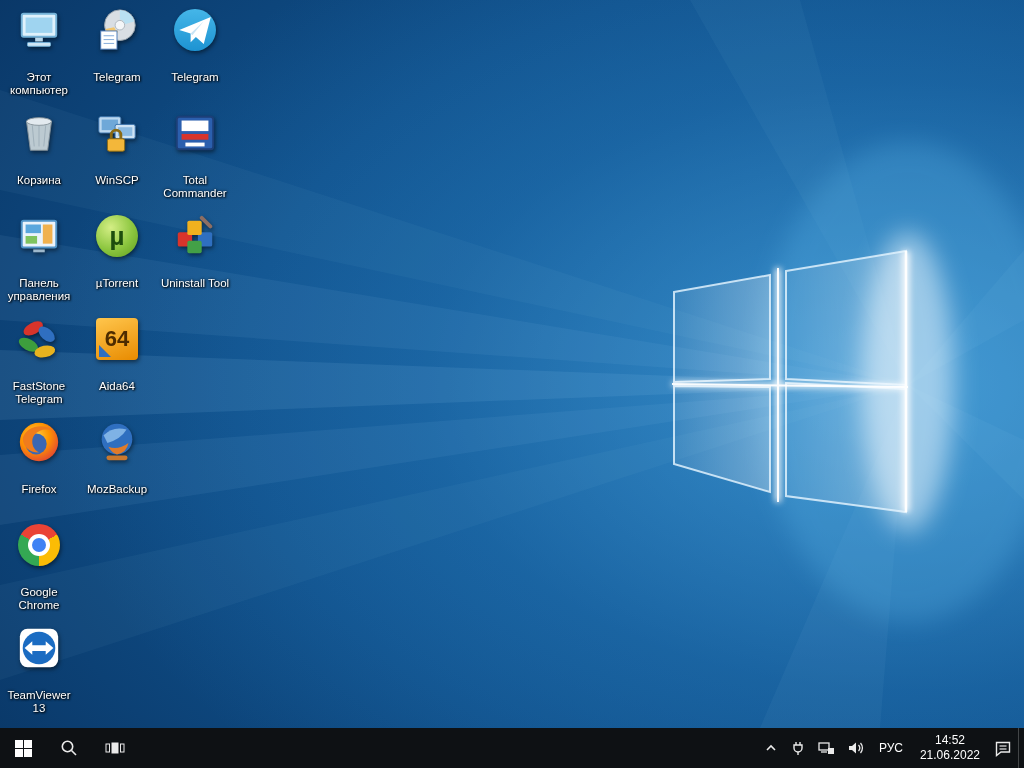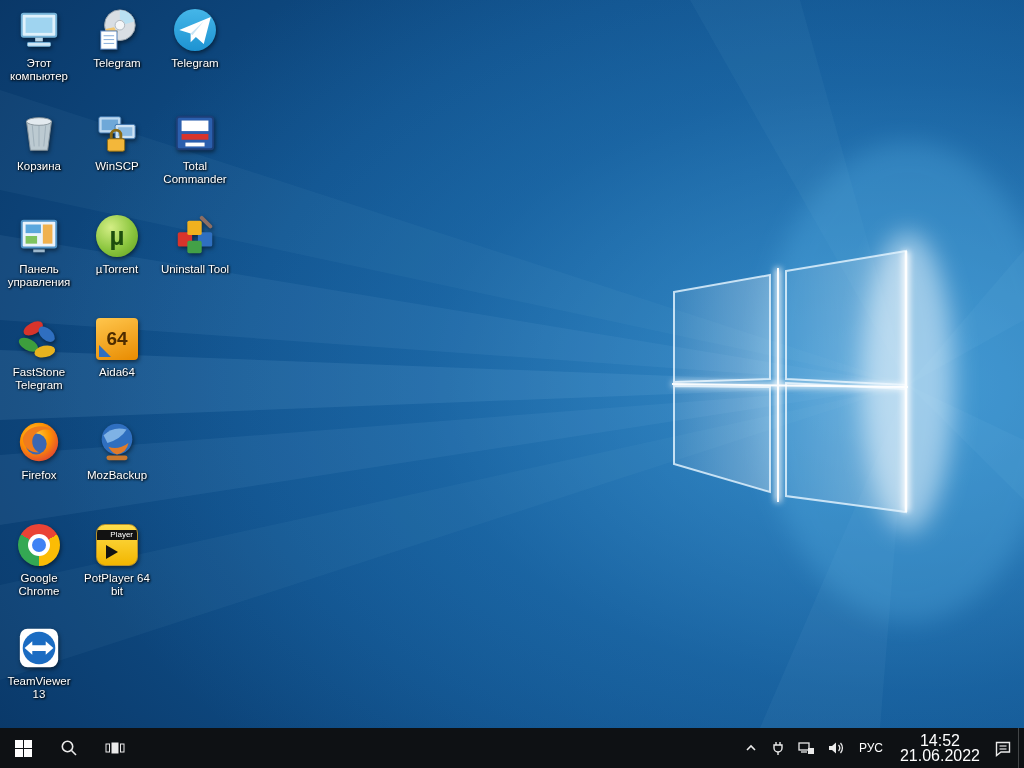--- a/index.html
+++ b/index.html
@@ -16,38 +16,38 @@
   .wallpaper { position:absolute; inset:0; width:100%; height:100%; }
 
   
   .icon-grid { position:absolute; top:6px; left:0;
     display:grid; grid-template-columns:repeat(3,78px); grid-auto-rows:103px;
     justify-items:center; }
   .dicon { width:78px; display:flex; flex-direction:column; align-items:center; cursor:pointer; }
   .dicon .art { height:48px; display:flex; align-items:center; justify-content:center;
     filter:drop-shadow(1px 2px 2px rgba(0,0,0,.5)); }
   .dicon .art svg { width:46px; height:46px; }
-  .dicon .lbl { margin-top:3px; font-size:11.5px; line-height:13px; color:#fff; text-align:center;
+  .dicon .lbl { margin-top:17px; font-size:11.5px; line-height:13px; color:#fff; text-align:center;
     max-width:76px; text-shadow:1px 1px 2px #000, 0 0 3px rgba(0,0,0,.85); }
 
   
   .chrome-icon { position:relative; width:42px; height:42px; border-radius:50%;
     background:conic-gradient(from -60deg, #ea4335 0 120deg, #fbbc05 0 240deg, #34a853 0 360deg); }
   .chrome-icon::before { content:""; position:absolute; inset:10px; border-radius:50%; background:#fff; }
   .chrome-icon::after  { content:""; position:absolute; inset:14px; border-radius:50%; background:#3f82f4; }
 
   .ut-icon { width:42px; height:42px; border-radius:50%;
     background:radial-gradient(circle at 35% 30%, #d4ee85, #8cc63f 55%, #5f9e1e);
     display:flex; align-items:center; justify-content:center;
     font-size:26px; font-weight:bold; color:#1e4d0e; }
 
   .aida-icon { position:relative; width:42px; height:42px; border-radius:4px;
     background:linear-gradient(160deg, #ffc64d, #e88b00);
     display:flex; align-items:center; justify-content:center;
-    font-size:19px; font-weight:bold; color:#4d2c00; }
+    font-size:22px; font-weight:bold; color:#4d2c00; }
   .aida-icon::after { content:""; position:absolute; left:3px; bottom:3px;
     width:0; height:0; border:6px solid transparent; border-left-color:#2f6fc0; border-bottom-color:#2f6fc0; }
 
   .pot-icon { position:relative; width:42px; height:42px; border-radius:9px; overflow:hidden;
     background:linear-gradient(180deg, #ffdf4d, #f2b600); border:1px solid #b8912a; }
   .pot-banner { position:absolute; top:5px; left:0; right:0; background:#121212; color:#fff;
     font-size:8px; line-height:10px; text-align:right; padding:0 4px; }
   .pot-play { position:absolute; left:9px; bottom:6px; width:0; height:0;
     border-left:12px solid #121212; border-top:7px solid transparent; border-bottom:7px solid transparent; }
 
@@ -57,21 +57,21 @@
   .tg-icon svg { width:26px; height:26px; }
 
   
   .taskbar { position:absolute; left:0; right:0; bottom:0; height:40px; background:#0e1114;
     display:flex; align-items:stretch; color:#fff; }
   .tb-btn { width:46px; display:flex; align-items:center; justify-content:center; cursor:pointer; }
   .tray { margin-left:auto; display:flex; align-items:stretch; }
   .tray-item { display:flex; align-items:center; justify-content:center; padding:0 6px; cursor:pointer; }
   .lang { font-size:12px; padding:8px 9px; }
   .clock { display:flex; flex-direction:column; align-items:center; justify-content:center;
-    font-size:16px; line-height:15px; padding:0 8px; text-align:center; }
+    font-size:12px; line-height:15px; padding:0 8px; text-align:center; }
   .show-desktop { width:6px; border-left:1px solid rgba(255,255,255,.22); cursor:pointer; }
 </style>
 </head>
 <body>
 
 <div class="stage">
 
   <div class="desktop">
 
     <svg class="wallpaper" viewBox="0 0 1024 728" preserveAspectRatio="none">
@@ -256,29 +256,20 @@
           <svg viewBox="0 0 48 48">
               <circle cx="24" cy="21" r="16" fill="#2f6fc0"></circle>
               <path d="M10 17 Q20 7 34 11 Q28 21 14 25 Z" fill="#7fb2e5"></path>
               <path d="M15 29 Q25 33 36 25 Q34 35 24 37 Q18 35 15 29 Z" fill="#e07b2a"></path>
               <rect x="13" y="38" width="22" height="5" rx="2.5" fill="#c9782e"></rect>
             </svg>
         </div>
         <div class="lbl">MozBackup</div>
       </div>
 
-      <div class="dicon" style="grid-area:6/2">
-        <div class="art">
-          <span class="pot-icon">
-            <span class="pot-banner">Player</span>
-            <span class="pot-play"></span>
-          </span>
-        </div>
-        <div class="lbl">PotPlayer 64 bit</div>
-      </div>
 
 
       <div class="dicon" style="grid-area:1/3">
         <div class="art">
           <span class="tg-icon">
               <svg viewBox="0 0 48 48">
                 <path d="M6 24 L42 9 L34 40 L25 32 L19 38 L19 28 Z" fill="#fff"></path>
                 <path d="M19 28 L34 14 L21 30 Z" fill="#c8e4f5"></path>
               </svg>
             </span>

